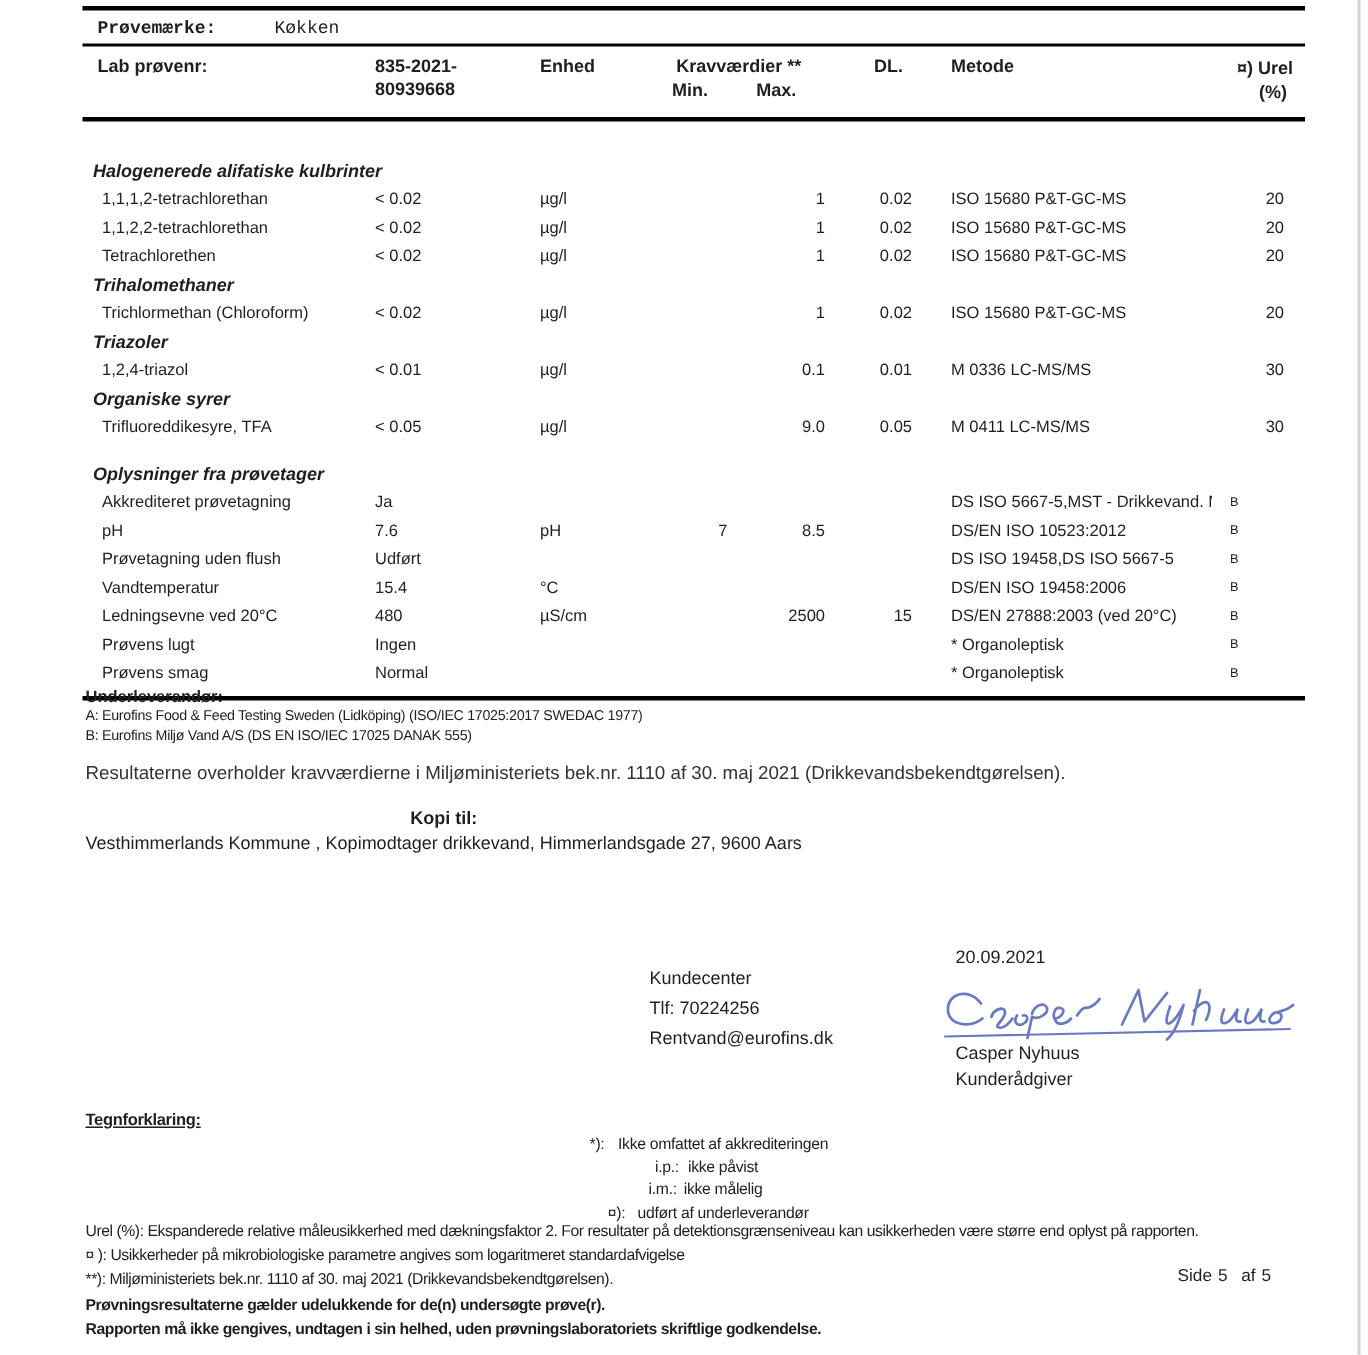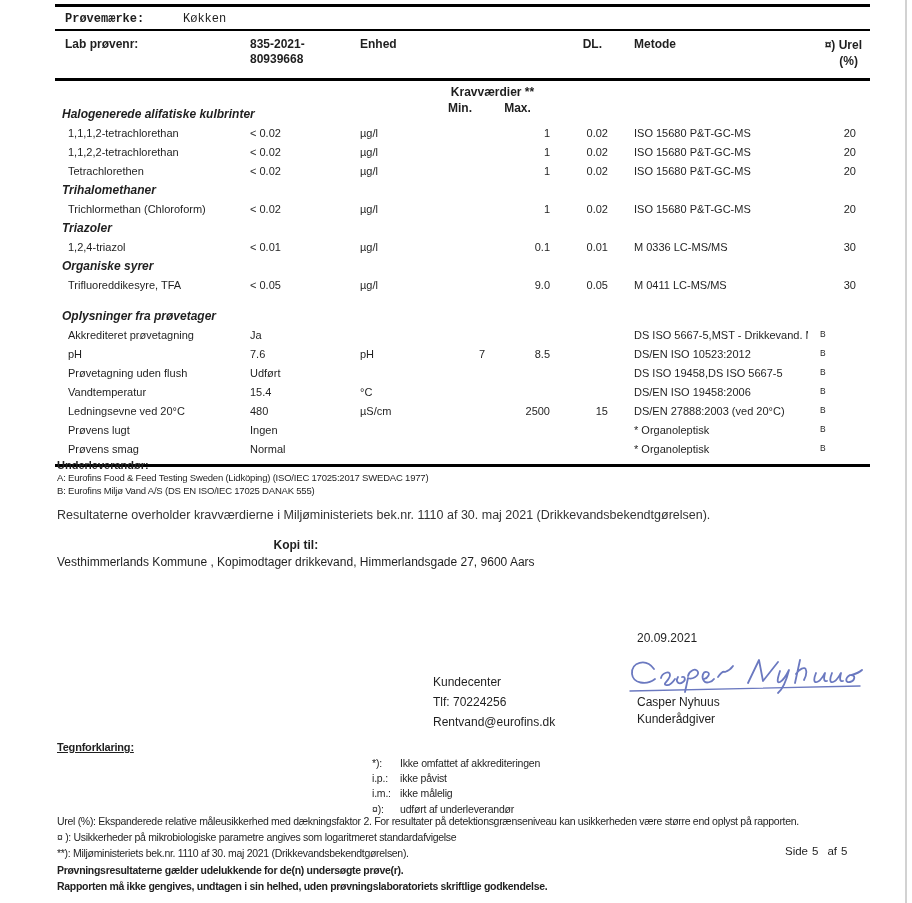--- a/index.html
+++ b/index.html
@@ -11,21 +11,21 @@
   .table-wrap{position:absolute;left:55px;top:4px;width:815px;}
   .hline{background:#000;width:815px;}
   .hline.thick{height:3px;}
   .hline.mid{height:2px;}
   .sample-row{display:flex;height:17px;padding:5px 0 0 10px;font-size:12px;font-family:Liberation Mono, monospace;}
   .sample-row .lbl{font-weight:bold;width:118px;}
   .hdr{display:grid;grid-template-columns:185px 110px 85px 50px 65px 58px 200px 62px;padding-top:6px;height:41px;font-size:12px;font-weight:bold;}
   .hdr .labno{padding-left:10px;}
   .hdr .labval{padding-left:10px;line-height:15px;}
   .hdr .unit{padding-left:10px;}
-  .hdr .krav{grid-column:4/6;text-align:center;margin-top:48px;}
+  .hdr .krav{grid-column:4/6;text-align:center;}
   .hdr .krav .minmax{display:flex;margin-top:2px;}
   .hdr .krav .minmax .mn{width:50px;text-align:center;}
   .hdr .krav .minmax .mx{width:65px;text-align:center;}
   .hdr .dl{text-align:right;padding-right:6px;}
   .hdr .met{padding-left:26px;}
   .hdr .urel{text-align:right;padding-right:8px;line-height:16px;}
   .hdr .urel .pct{padding-right:4px;}
 
   .table-body{padding-top:26px;font-size:11px;}
   .section-row{height:19px;padding-left:7px;font-weight:bold;font-style:italic;font-size:12px;}
@@ -45,29 +45,29 @@
   .sub-block{position:absolute;left:57px;top:459px;}
   .sub-title{font-weight:bold;font-size:11px;}
   .sub-line{font-size:9.5px;letter-spacing:-0.2px;line-height:13px;}
   .sub-line:first-of-type{margin-top:6px;}
   .compliance{position:absolute;left:57px;top:508px;font-size:12.5px;color:#333;white-space:nowrap;}
   .copy-block{position:absolute;left:57px;top:538px;}
   .copy-title{font-weight:bold;font-size:12px;text-align:center;}
   .copy-text{font-size:12px;margin-top:3px;}
 
   .date{position:absolute;left:637px;top:631px;font-size:12px;}
-  .contact{position:absolute;left:433px;top:672px;font-size:12px;line-height:20px;}
+  .contact{position:absolute;left:433px;top:642px;font-size:12px;line-height:20px;}
   .sig-svg{position:absolute;left:628px;top:653px;}
   .sig-name{position:absolute;left:637px;top:694px;font-size:12px;line-height:17px;}
 
   
   .legend-title{position:absolute;left:57px;top:741px;font-size:11px;font-weight:bold;text-decoration:underline;letter-spacing:-0.2px;}
   .legend-col{position:absolute;top:756px;font-size:10.5px;letter-spacing:-0.2px;line-height:15.2px;}
   .legend-col.lft{left:57px;}
-  .legend-col.rgt{left:372px;}
+  .legend-col.rgt{left:384px;text-align:center;}
   .legend-item .sym{display:inline-block;min-width:28px;}
   .footnotes{position:absolute;left:57px;top:814px;font-size:10.5px;letter-spacing:-0.3px;line-height:15.8px;white-space:nowrap;}
   .disclaimers{position:absolute;left:57px;top:862px;font-size:10.5px;font-weight:bold;letter-spacing:-0.3px;line-height:16px;white-space:nowrap;}
   .pageno{position:absolute;left:785px;top:845px;font-size:11.5px;}
   .pageno span{margin-right:4px;}
   .pageno .num{margin-right:9px;}
 </style>
 </head>
 <body>
 

